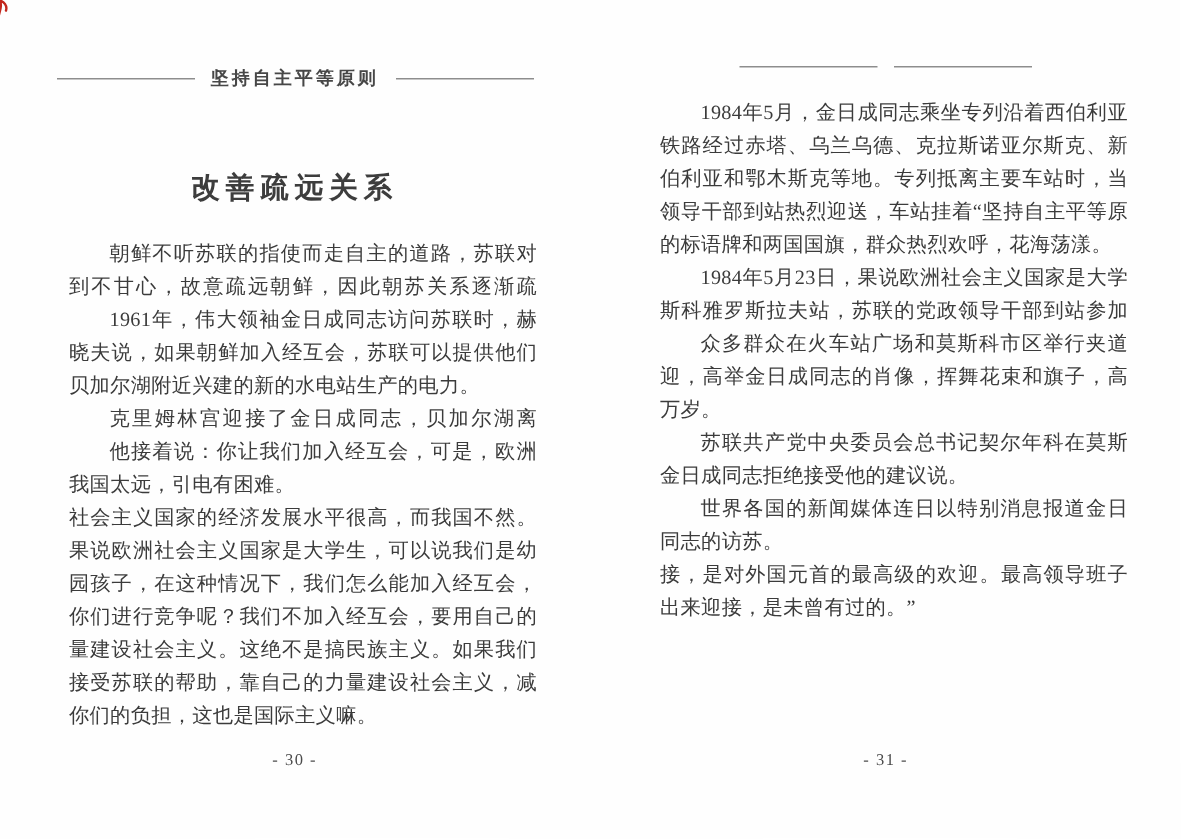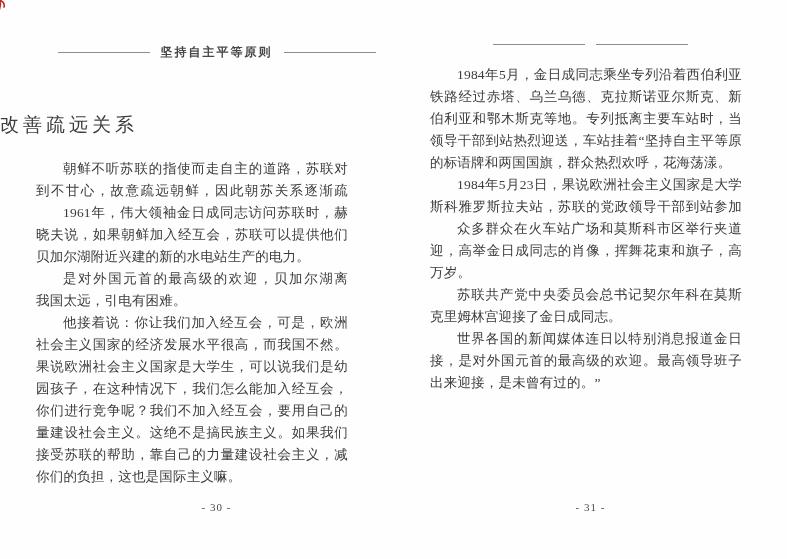--- a/index.html
+++ b/index.html
@@ -2,39 +2,39 @@
 <html lang="zh"><head>
 <meta charset="utf-8">
 <style>
   html,body{margin:0;padding:0;background:#ffffff;}
   .spread{
     position:relative;width:787px;height:559px;background:#fefefe;
     font-family:"Liberation Serif","DejaVu Serif",serif;
     color:#3b3b3b;overflow:hidden;
   }
   .page{position:absolute;top:0;height:100%;width:393px;}
-  #page-left{left:0;padding-left:40px;}
+  #page-left{left:0;}
   #page-right{left:394px;}
 
   .running-header{
     position:absolute;top:44px;left:0;width:100%;
     display:flex;align-items:center;justify-content:center;gap:11px;
   }
   .header-rule{width:92px;height:1px;background:#8d8d8d;}
   .header-text{
     font-size:12px;font-weight:bold;letter-spacing:2px;color:#474747;
     white-space:nowrap;
   }
 
   .section-title{
-    position:absolute;top:112px;left:0;width:100%;
-    font-size:19px;font-weight:400;letter-spacing:4px;color:#3d3d3d;
+    position:absolute;top:112px;left:0;width:100%;text-align:center;
+    font-size:19px;font-weight:700;letter-spacing:4px;color:#3d3d3d;
   }
 
-  .body-col{position:absolute;left:36px;width:312px;}
+  .body-col{position:absolute;left:46px;width:312px;}
   #page-left .body-col{top:158px;}
   #page-right .body-col{top:64px;}
 
   .ln{
     font-size:13.5px;line-height:22px;height:22px;overflow:hidden;
     text-align:justify;text-align-last:justify;
     letter-spacing:0.2px;color:#3b3b3b;
   }
   .ln.ind{text-indent:27px;}
   .ln.end{text-align-last:left;}
@@ -63,23 +63,23 @@
     </div>
 
     <div class="section-title">改善疏远关系</div>
 
     <div class="body-col">
       <div class="ln ind">朝鲜不听苏联的指使而走自主的道路，苏联对此感</div>
       <div class="ln end">到不甘心，故意疏远朝鲜，因此朝苏关系逐渐疏离。</div>
       <div class="ln ind">1961年，伟大领袖金日成同志访问苏联时，赫鲁</div>
       <div class="ln">晓夫说，如果朝鲜加入经互会，苏联可以提供他们在</div>
       <div class="ln end">贝加尔湖附近兴建的新的水电站生产的电力。</div>
-      <div class="ln ind">是对外国元首的最高级的欢迎，贝加尔湖离</div>
+      <div class="ln ind">克里姆林宫迎接了金日成同志，贝加尔湖离</div>
+      <div class="ln ind">他接着说：你让我们加入经互会，可是，欧洲</div>
       <div class="ln end">我国太远，引电有困难。</div>
-      <div class="ln ind">他接着说：你让我们加入经互会，可是，欧洲</div>
       <div class="ln">社会主义国家的经济发展水平很高，而我国不然。如</div>
       <div class="ln">果说欧洲社会主义国家是大学生，可以说我们是幼儿</div>
       <div class="ln">园孩子，在这种情况下，我们怎么能加入经互会，跟</div>
       <div class="ln">你们进行竞争呢？我们不加入经互会，要用自己的力</div>
       <div class="ln">量建设社会主义。这绝不是搞民族主义。如果我们不</div>
       <div class="ln">接受苏联的帮助，靠自己的力量建设社会主义，减轻</div>
       <div class="ln end">你们的负担，这也是国际主义嘛。</div>
     </div>
 
     <div class="page-number">- 30 -</div>
@@ -96,22 +96,23 @@
       <div class="ln">铁路经过赤塔、乌兰乌德、克拉斯诺亚尔斯克、新西</div>
       <div class="ln">伯利亚和鄂木斯克等地。专列抵离主要车站时，当地</div>
       <div class="ln">领导干部到站热烈迎送，车站挂着“坚持自主平等原则</div>
       <div class="ln end">的标语牌和两国国旗，群众热烈欢呼，花海荡漾。</div>
       <div class="ln ind">1984年5月23日，果说欧洲社会主义国家是大学生</div>
       <div class="ln">斯科雅罗斯拉夫站，苏联的党政领导干部到站参加盛</div>
       <div class="ln ind">众多群众在火车站广场和莫斯科市区举行夹道欢</div>
       <div class="ln">迎，高举金日成同志的肖像，挥舞花束和旗子，高呼</div>
       <div class="ln end">万岁。</div>
       <div class="ln ind">苏联共产党中央委员会总书记契尔年科在莫斯科</div>
-      <div class="ln end">克里姆林宫迎接了金日成同志。</div>
+      <div class="ln end">金日成同志拒绝接受他的建议说。</div>
       <div class="ln ind">世界各国的新闻媒体连日以特别消息报道金日成</div>
+      <div class="ln end">同志的访苏。</div>
       <div class="ln">接，是对外国元首的最高级的欢迎。最高领导班子都</div>
       <div class="ln end">出来迎接，是未曾有过的。”</div>
     </div>
 
     <div class="page-number">- 31 -</div>
   </div>
 
 </div>
 
 </body></html>

